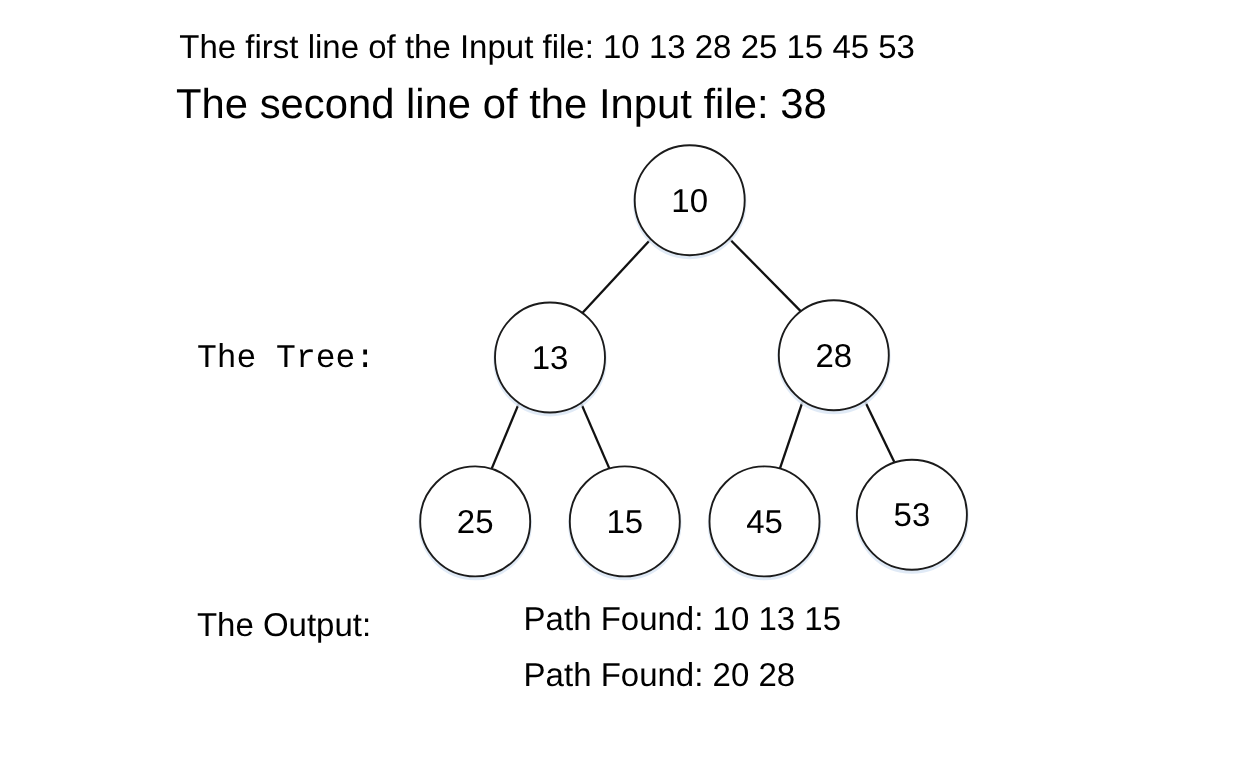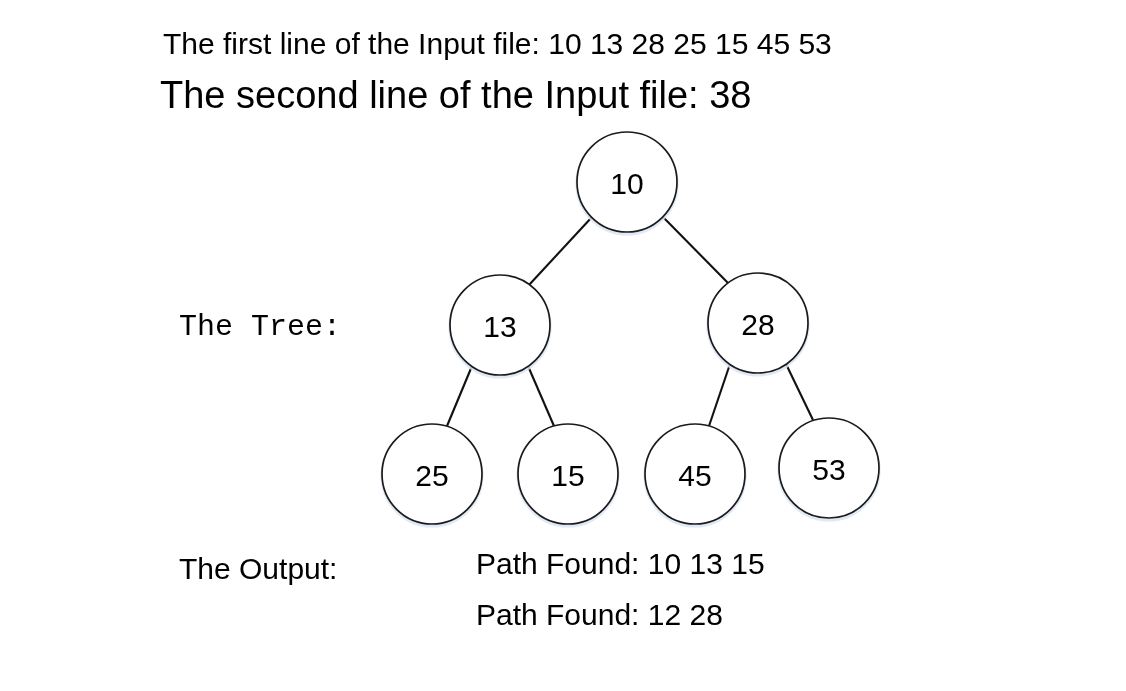--- a/index.html
+++ b/index.html
@@ -148,15 +148,15 @@
           <circle class="node-circle" cx="829" cy="468" r="50" fill="#ffffff" stroke="#1b1b1b"></circle>
           <text class="node-text" x="829" y="469">53</text>
         </g>
       </g>
   </svg>
 
   <div class="txt label-output">The Output:</div>
 
   <div class="txt output-line-1">Path Found: 10 13 15</div>
 
-  <div class="txt output-line-2">Path Found: 12 28</div>
+  <div class="txt output-line-2">Path Found: 20 28</div>
 
 </div>
 
 </body></html>

